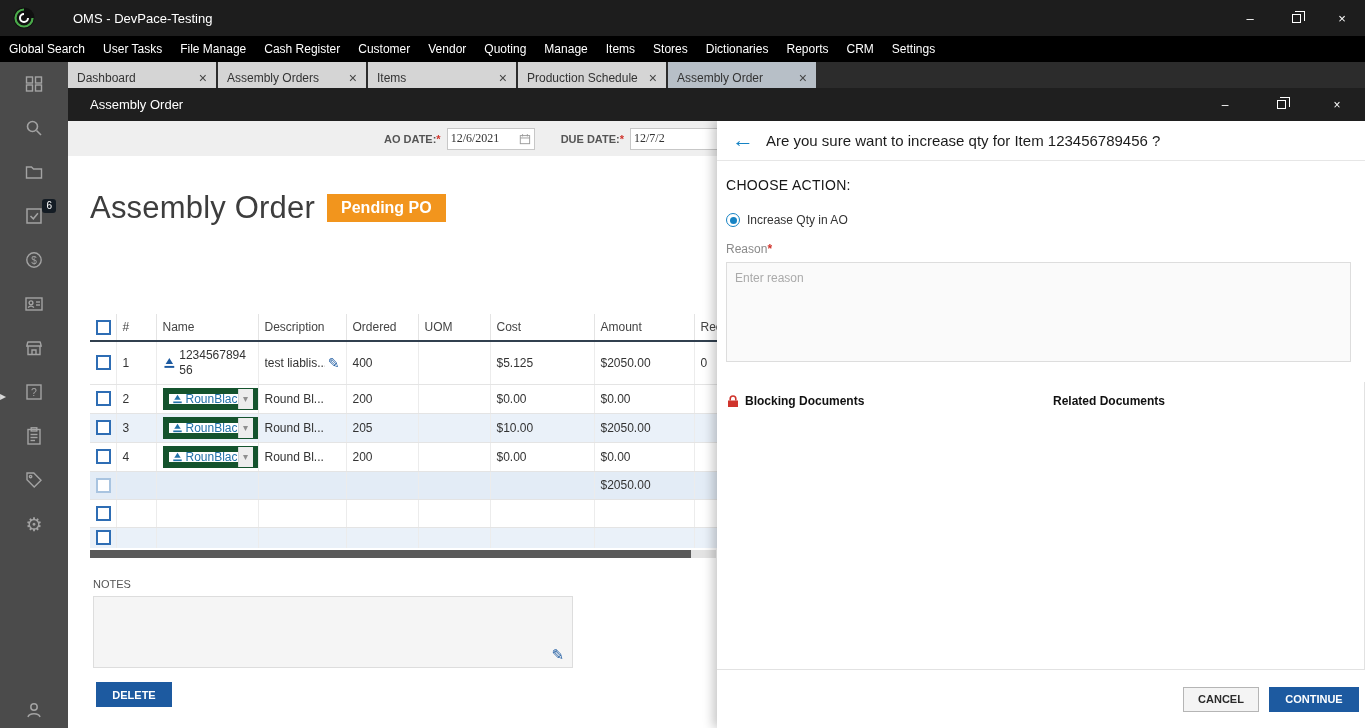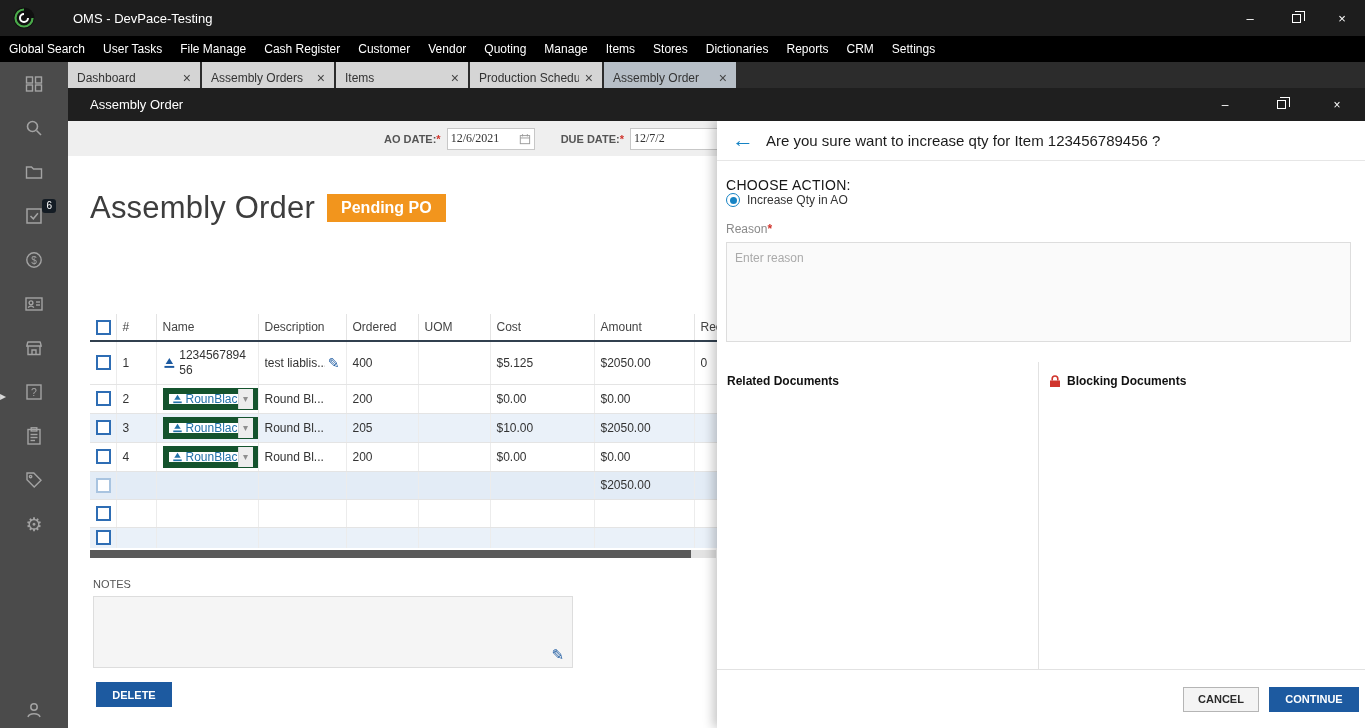--- a/index.html
+++ b/index.html
@@ -28,21 +28,21 @@
   .badge{position:absolute;top:5px;right:12px;background:#141c24;color:#fff;font-size:10px;
     padding:1px 4px;border-radius:3px;line-height:12px;}
   .side-user{position:absolute;bottom:8px;left:0;right:0;display:flex;justify-content:center;}
   .expander{position:absolute;left:0;top:328px;color:#d9d9d9;font-size:12px;line-height:12px;}
   .glyph-icon{color:#a3a3a3;font-size:19px;line-height:19px;}
 
   .content{flex:1;display:flex;flex-direction:column;position:relative;min-width:0;}
 
   
   .tabstrip{height:26px;background:#2c2c2c;display:flex;align-items:stretch;}
-  .tab{width:132px;background:#d5d5d5;display:flex;align-items:center;font-size:12px;color:#333;
+  .tab{width:148px;background:#d5d5d5;display:flex;align-items:center;font-size:12px;color:#333;
     margin-right:2px;padding:16px 9px;}
   .tab.active{background:#b7bfc7;}
   .tab .tab-label{flex:1;overflow:hidden;white-space:nowrap;}
   .tab .tab-close{color:#444;font-size:14px;padding-left:6px;}
 
   
   .inner-titlebar{height:33px;background:#1f1f1f;display:flex;align-items:center;color:#fff;}
   .inner-title{font-size:13px;margin-left:22px;}
   .inner-controls{margin-left:auto;display:flex;}
   .inner-btn{width:56px;height:33px;display:flex;align-items:center;justify-content:center;color:#fff;font-size:12px;}
@@ -104,21 +104,21 @@
 
   
   .dialog{position:absolute;top:0;right:0;bottom:0;width:648px;background:#fff;
     box-shadow:-4px 0 10px rgba(0,0,0,.22);display:flex;flex-direction:column;}
   .dialog-header{height:40px;border-bottom:1px solid #e6e6e6;display:flex;align-items:center;flex:0 0 auto;}
   .back-arrow{color:#1683c4;font-size:22px;font-weight:bold;margin:0 12px 2px 15px;line-height:20px;}
   .dialog-title{font-size:15px;color:#1c1c1c;}
   .dialog-body{flex:1;display:flex;flex-direction:column;min-height:0;}
   .db-top{padding:16px 14px 0 9px;}
   .choose-label{font-size:14px;font-weight:normal;color:#161616;letter-spacing:.3px;}
-  .radio-row{display:flex;align-items:flex-start;margin-top:0;}
+  .radio-row{display:flex;align-items:flex-start;margin-top:20px;}
   .radio{width:14px;height:14px;border:1px solid #1683c4;border-radius:50%;position:relative;margin-right:7px;flex:0 0 auto;}
   .radio::after{content:"";position:absolute;left:2.5px;top:2.5px;width:7px;height:7px;background:#1683c4;border-radius:50%;}
   .radio-label{font-size:12px;color:#333;}
   .reason-label{margin-top:15px;font-size:12px;color:#8a8a8a;}
   .reason-box{margin-top:6px;height:100px;width:100%;background:#fafafa;border:1px solid #ddd;
     font-size:12px;color:#555;padding:8px;resize:none;outline:none;font-family:inherit;display:block;}
   .reason-box::placeholder{color:#aaa;}
   .docs{flex:1;display:flex;border-bottom:1px solid #e2e2e2;margin-top:20px;min-height:0;}
   .doc-col{padding:12px 10px;font-size:12px;}
   .doc-col.left{flex:0 0 322px;border-right:1px solid #e2e2e2;}
@@ -493,34 +493,34 @@
           <div class="db-top">
             <div class="choose-label">CHOOSE ACTION:</div>
             <div class="radio-row">
               <span class="radio"></span>
               <span class="radio-label">Increase Qty in AO</span>
             </div>
             <div class="reason-label"><span>Reason</span><span class="req">*</span></div>
             <textarea class="reason-box" placeholder="Enter reason" style=""></textarea>
           </div>
           <div class="docs">
-            <div class="doc-col left">
-              <div class="doc-title">Related Documents</div>
-            </div>
             <div class="doc-col right">
               <div class="doc-title">
                 <span class="lock-icon">
                   <svg width="12" height="13" viewBox="0 0 12 13">
                       <rect x="1" y="5.5" width="10" height="6.5" fill="#d0342c"></rect>
                       <path d="M3.2 5.5V3.8a2.8 2.8 0 0 1 5.6 0v1.7" stroke="#d0342c" stroke-width="1.6" fill="none"></path>
                     </svg>
                 </span>
                 <span>Blocking Documents</span>
               </div>
             </div>
+            <div class="doc-col left">
+              <div class="doc-title">Related Documents</div>
+            </div>
           </div>
         </div>
         <div class="dialog-footer">
           <div class="btn-cancel">CANCEL</div>
           <div class="btn-continue">CONTINUE</div>
         </div>
       </div>
     </div>
   </div>
 </div>

